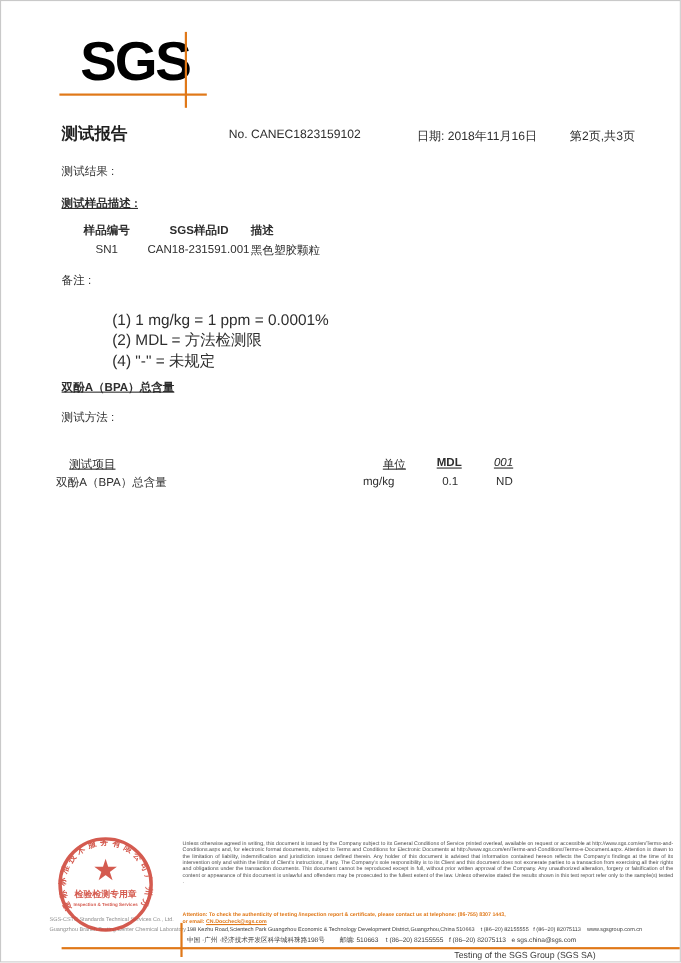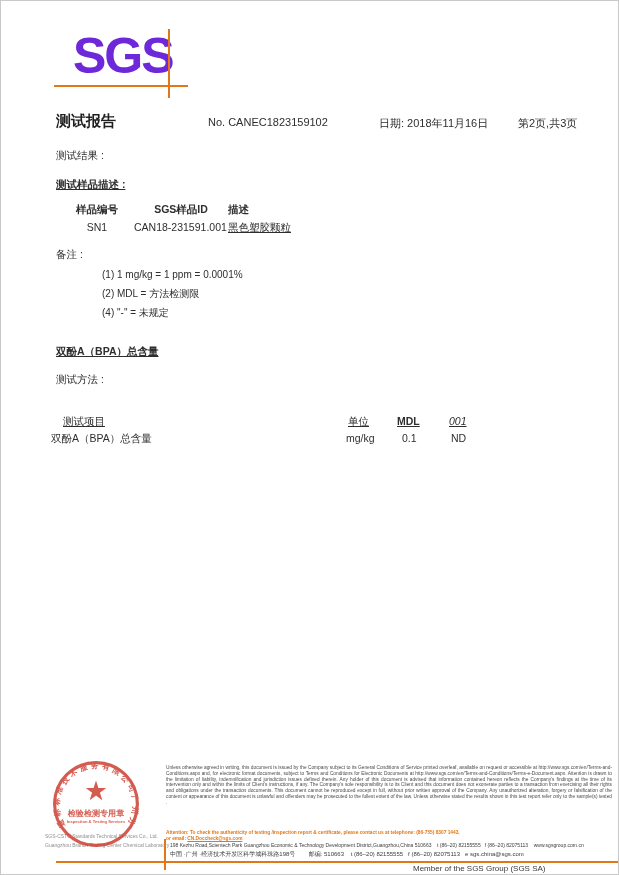--- a/index.html
+++ b/index.html
@@ -3,54 +3,54 @@
 <meta charset="utf-8">
 <style>
   html,body{margin:0;padding:0;background:#e8e8e8;}
   .page{
     position:relative;width:617px;height:873px;background:#ffffff;
     border:1px solid #c9c9c9;overflow:hidden;
     font-family:"Liberation Sans","DejaVu Sans",sans-serif;color:#2e2e2e;
   }
   .abs{position:absolute;}
   
-  .logo-text{left:72px;top:30px;font-size:50px;font-weight:700;color:#6d28d9;letter-spacing:-2px;line-height:1;}
+  .logo-text{left:72px;top:30px;font-size:50px;font-weight:700;color:#000000;letter-spacing:-2px;line-height:1;}
   .logo-hline{left:53px;top:84px;width:134px;height:2px;background:#e07818;}
   .logo-vline{left:167px;top:28px;width:2px;height:69px;background:#e07818;}
   
   .doc-title{left:55px;top:111px;font-size:15px;font-weight:700;color:#1f1f1f;}
   .report-no{left:207px;top:115px;font-size:11px;}
   .date-text{left:378px;top:115px;font-size:11px;}
   .page-info{left:517px;top:115px;font-size:11px;}
   
   .results-label{left:55px;top:148px;font-size:10.5px;}
   .sample-heading{left:55px;top:177px;font-size:10.5px;font-weight:700;text-decoration:underline;}
   .s-col-h{font-size:10.5px;font-weight:700;top:202px;}
   .s-col-v{font-size:10.5px;top:220px;}
   .sh1{left:67px;width:58px;text-align:center;}
   .sh2{left:140px;width:80px;text-align:center;}
   .sh3{left:227px;}
   .sv1{left:67px;width:58px;text-align:center;}
   .sv2{left:133px;}
-  .sv3{left:227px;text-decoration:underline;}
+  .sv3{left:227px;}
   .notes-label{left:55px;top:247px;font-size:10.5px;}
-  .notes-list{left:101px;top:264px;font-size:10px;line-height:19px;}
+  .notes-list{left:101px;top:280px;font-size:14px;line-height:19px;}
   .notes-list div{white-space:pre;}
   .bpa-heading{left:55px;top:344px;font-size:10.5px;font-weight:700;text-decoration:underline;}
   .method-label{left:55px;top:372px;font-size:10.5px;}
   .method-text{left:118px;top:371px;width:450px;font-size:10.5px;line-height:17px;text-align:justify;}
   
   .r-h{top:414px;font-size:10.5px;text-decoration:underline;}
   .r-v{top:431px;font-size:10.5px;}
   .rh1{left:62px;}
   .rh2{left:347px;}
   .rh3{left:396px;font-weight:700;}
   .rh4{left:448px;font-style:italic;}
   .rv1{left:50px;}
-  .rv2{left:345px;}
+  .rv2{left:329px;}
   .rv3{left:401px;}
   .rv4{left:450px;}
   
   .company-block{left:44px;top:831px;font-size:5px;line-height:9px;color:#8f8f8f;width:125px;}
   .stamp{left:50px;top:758px;width:90px;height:90px;opacity:.88;z-index:5;}
   .disclaimer{left:165px;top:764px;width:446px;font-size:4.8px;line-height:5.8px;text-align:justify;color:#4a4a4a;}
   .attention{left:165px;top:829px;width:446px;font-size:4.8px;line-height:5.6px;font-weight:700;color:#e07818;}
   .attention a{color:#e07818;text-decoration:underline;}
   .addr-vline{left:163px;top:838px;width:1.5px;height:31px;background:#e07818;}
   .addr1{left:169px;top:841px;font-size:5px;color:#3c3c3c;white-space:pre;}
@@ -122,15 +122,15 @@
     <span>Attention: To check the authenticity of testing /inspection report &amp; certificate, please contact us at telephone: (86-755) 8307 1443,</span>
     <br>
     <span>or email: </span><a href="#">CN.Doccheck@sgs.com</a>
   </div>
 
   <div class="abs addr-vline"></div>
   <div class="abs addr1">198 Kezhu Road,Scientech Park Guangzhou Economic &amp; Technology Development District,Guangzhou,China 510663    t (86–20) 82155555   f (86–20) 82075113    www.sgsgroup.com.cn</div>
   <div class="abs addr2">中国 ·广州 ·经济技术开发区科学城科珠路198号        邮编: 510663    t (86–20) 82155555   f (86–20) 82075113   e sgs.china@sgs.com</div>
 
   <div class="abs footer-rule"></div>
-  <div class="abs member-text">Member of the SGS Group (SGS SA)</div>
+  <div class="abs member-text">Testing of the SGS Group (SGS SA)</div>
 
 </div>
 
 </body></html>

